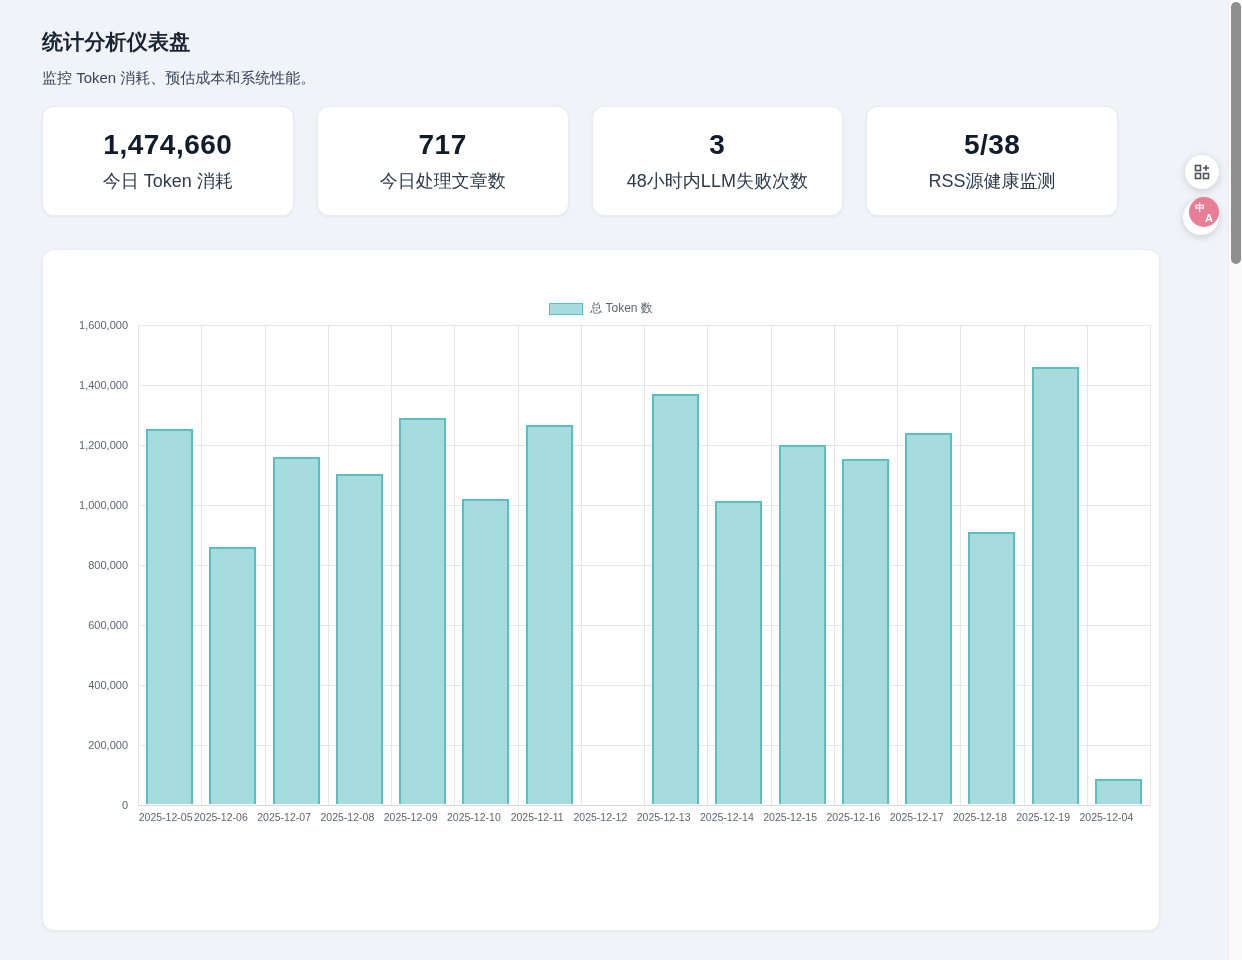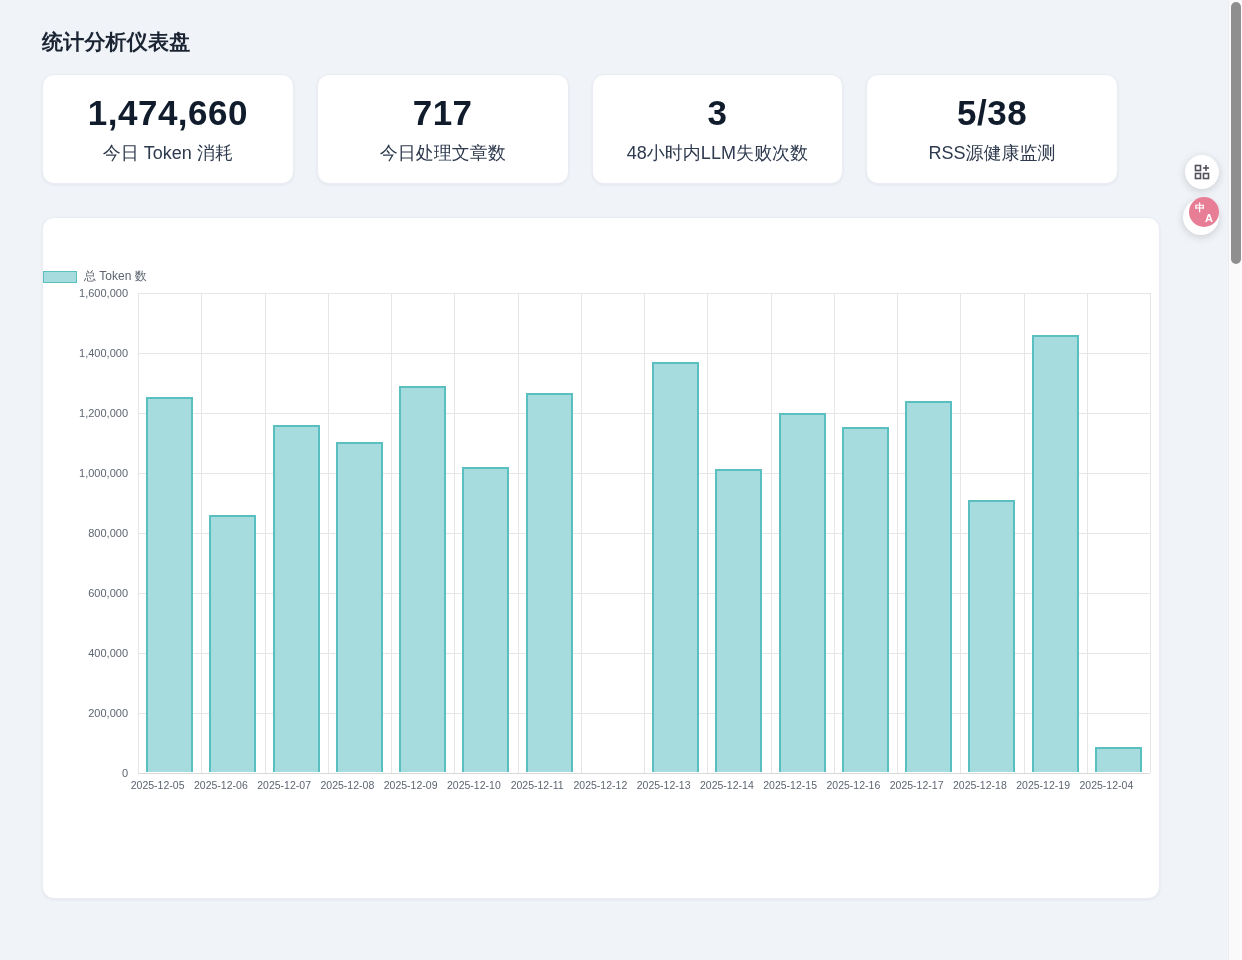--- a/index.html
+++ b/index.html
@@ -11,30 +11,30 @@
   .content { padding:28px 0 0 42px; width:1118px; }
   .page-title { font-size:21px; font-weight:700; color:#1a2433; letter-spacing:.2px; }
   .page-subtitle { margin-top:13px; font-size:15px; color:#39445a; }
 
   .stats-row { display:flex; gap:23px; margin-top:18px; }
   .stat-card {
     flex:1; height:110px; background:#fff; border:1px solid #e9ecf2; border-radius:12px;
     display:flex; flex-direction:column; align-items:center; justify-content:center; gap:8px;
     box-shadow:0 1px 3px rgba(16,24,40,.06);
   }
-  .stat-value { font-size:35px; font-weight:700; color:#101b2c; letter-spacing:.5px; }
+  .stat-value { font-size:28px; font-weight:700; color:#101b2c; letter-spacing:.5px; }
   .stat-label { font-size:18px; color:#2e3a4e; }
 
   .chart-card {
     margin-top:33px; width:1118px; height:682px; background:#fff;
     border:1px solid #e9ecf2; border-radius:12px; box-shadow:0 1px 3px rgba(16,24,40,.06);
     overflow:hidden;
   }
   .chart-title { margin:55px 0 0 48px; font-size:17px; font-weight:700; color:#1f2937; }
-  .legend { margin-top:50px; display:flex; align-items:center; gap:7px; }
+  .legend { margin-top:50px; display:flex; justify-content:center; align-items:center; gap:7px; }
   .legend-swatch { width:34px; height:12px; display:inline-block; }
   .legend-label { font-size:12px; color:#5d6570; }
 
   .chart { display:flex; margin-top:8px; }
   .y-axis { position:relative; width:83px; height:480px;margin-left:12px; }
   .y-tick-label { position:absolute; right:10px; transform:translateY(-50%); font-size:11px; color:#5d6570; white-space:nowrap; }
   .plot { position:relative; width:1012px; height:480px; }
   .hline { position:absolute; left:0; width:100%; height:1px; background:#e6e6e6; }
   .hline.axis { background:#d9d9d9; }
   .vline { position:absolute; top:0; height:100%; width:1px; background:#e6e6e6; }
@@ -51,20 +51,21 @@
   .translate-circle .en { position:absolute; right:6px; bottom:3px; font-size:11px; font-weight:700; color:#fff; }
 
   .scrollbar-track { position:absolute; right:0; top:0; width:14px; height:960px; background:#fafafb; border-left:1px solid #ededf0; }
   .scrollbar-thumb { position:absolute; left:2px; top:2px; width:10px; height:262px; background:#8f8f8f; border-radius:5px; }
 </style>
 </head>
 <body>
 
 <div class="content">
   <h1 class="page-title">统计分析仪表盘</h1>
+  <p class="page-subtitle">监控 Token 消耗、预估成本和系统性能。</p>
 
   <div class="stats-row" id="stats-row">
       <div class="stat-card">
         <div class="stat-value">1,474,660</div>
         <div class="stat-label">今日 Token 消耗</div>
       </div>
       <div class="stat-card">
         <div class="stat-value">717</div>
         <div class="stat-label">今日处理文章数</div>
       </div>
@@ -133,21 +134,21 @@
           <div class="bar" style="left: 577.375px; height: 303px; background: rgb(166, 220, 221); border-color: rgb(90, 191, 193);"></div>
           <div class="bar" style="left: 640.625px; height: 359px; background: rgb(166, 220, 221); border-color: rgb(90, 191, 193);"></div>
           <div class="bar" style="left: 703.875px; height: 345px; background: rgb(166, 220, 221); border-color: rgb(90, 191, 193);"></div>
           <div class="bar" style="left: 767.125px; height: 371px; background: rgb(166, 220, 221); border-color: rgb(90, 191, 193);"></div>
           <div class="bar" style="left: 830.375px; height: 272px; background: rgb(166, 220, 221); border-color: rgb(90, 191, 193);"></div>
           <div class="bar" style="left: 893.625px; height: 437px; background: rgb(166, 220, 221); border-color: rgb(90, 191, 193);"></div>
           <div class="bar" style="left: 956.875px; height: 25px; background: rgb(166, 220, 221); border-color: rgb(90, 191, 193);"></div>
         </div>
     </div>
     <div class="x-labels" id="x-labels">
-        <div class="x-tick-label" style="left: 0px; width: 63.25px;">2025-12-05</div>
+        <div class="x-tick-label" style="left: 8px; width: 63.25px;">2025-12-05</div>
         <div class="x-tick-label" style="left: 63.25px; width: 63.25px;">2025-12-06</div>
         <div class="x-tick-label" style="left: 126.5px; width: 63.25px;">2025-12-07</div>
         <div class="x-tick-label" style="left: 189.75px; width: 63.25px;">2025-12-08</div>
         <div class="x-tick-label" style="left: 253px; width: 63.25px;">2025-12-09</div>
         <div class="x-tick-label" style="left: 316.25px; width: 63.25px;">2025-12-10</div>
         <div class="x-tick-label" style="left: 379.5px; width: 63.25px;">2025-12-11</div>
         <div class="x-tick-label" style="left: 442.75px; width: 63.25px;">2025-12-12</div>
         <div class="x-tick-label" style="left: 506px; width: 63.25px; text-align: right;">2025-12-13</div>
         <div class="x-tick-label" style="left: 569.25px; width: 63.25px;">2025-12-14</div>
         <div class="x-tick-label" style="left: 632.5px; width: 63.25px;">2025-12-15</div>

